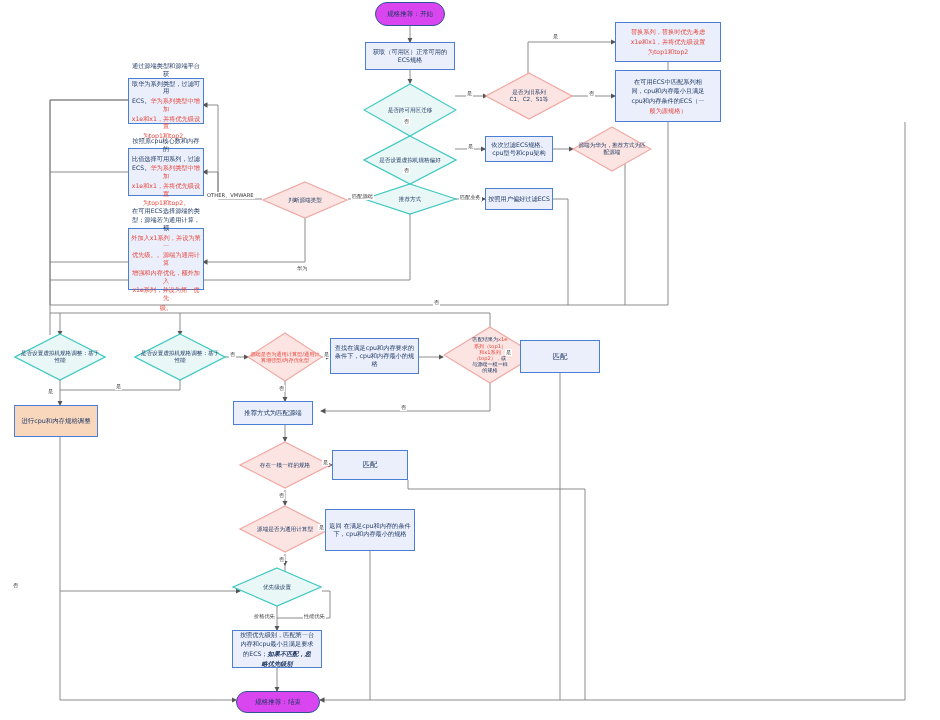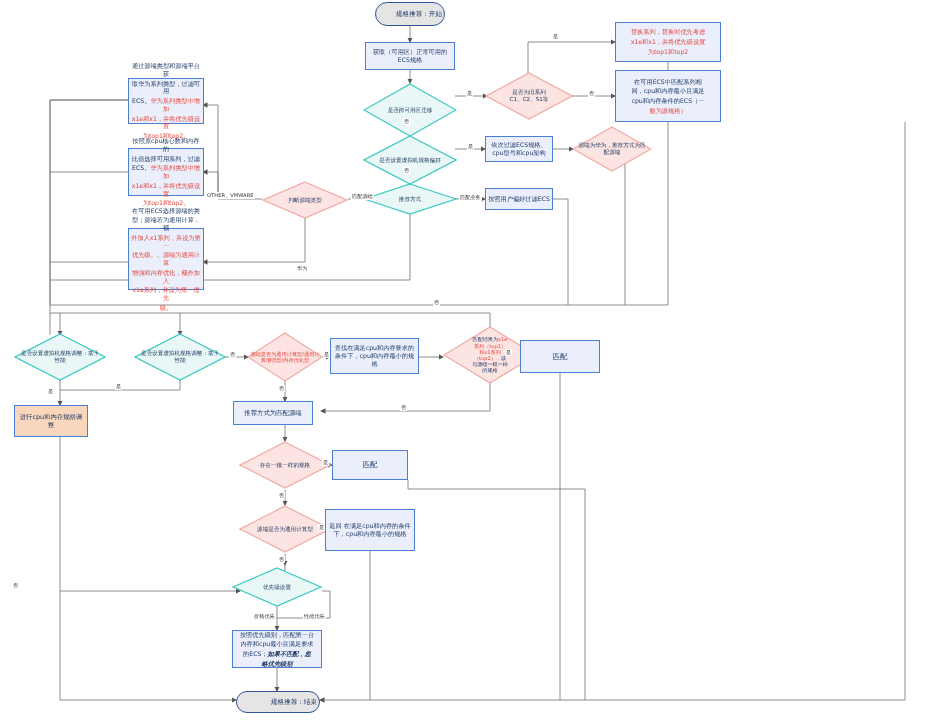--- a/index.html
+++ b/index.html
@@ -7,21 +7,21 @@
   #canvas{position:relative;width:940px;height:720px;background:#fff;overflow:hidden;}
   .node{position:absolute;box-sizing:border-box;display:flex;align-items:center;
         justify-content:center;text-align:center;line-height:1.25;}
   .n-text{display:block;padding:1px 2px;}
   
   .rect{background:#eaeffb;border:1.5px solid #4a7fd4;color:#1f3864;font-size:6.2px;}
   .rect-plain{background:#eaeffb;border:1.5px solid #4a7fd4;color:#1f3864;font-size:7.5px;}
   
   .rect-orange{background:#f8d7bd;border:1.5px solid #4a7fd4;color:#1f3864;font-size:6.4px;}
   
-  .term{background:#e5e5e5;border:1.5px solid #2f5597;border-radius:999px;color:#1f3864;font-size:6.6px;justify-content:flex-end;}
+  .term{background:#d946ef;border:1.5px solid #2f5597;border-radius:999px;color:#1f3864;font-size:6.6px;}
   
   .dia-wrap{position:absolute;}
   .dia-wrap svg{position:absolute;left:0;top:0;}
   .dia-label{position:absolute;left:0;top:0;width:100%;height:100%;
        display:flex;align-items:center;justify-content:center;text-align:center;
        font-size:5.6px;line-height:1.22;color:#1f3864;padding:0 8px;box-sizing:border-box;}
   .red{color:#e8453c;}
   .ital{font-style:italic;font-weight:bold;}
   .edge-lbl{position:absolute;font-size:5.2px;color:#333;background:#fff;
        padding:0 1px;white-space:nowrap;}
@@ -247,21 +247,21 @@
     <div class="dia-label" style="padding:0 5px;">是否设置虚拟机规格调整：基于性能</div>
   </div>
 
   <div class="dia-wrap" style="left:134px;top:333px;width:92px;height:48px;">
     <svg width="92" height="48">
         <polygon points="46,1 91,24 46,47 1,24" fill="#e9f7f6" stroke="#3cc8c0" stroke-width="1.2"></polygon>
       </svg>
     <div class="dia-label" style="padding:0 5px;">是否设置虚拟机规格调整：基于性能</div>
   </div>
 
-  <div class="node rect-orange" style="left:14px;top:405px;width:74px;height:32px;">
+  <div class="node rect-orange" style="left:14px;top:405px;width:84px;height:32px;">
     <span class="n-text">进行cpu和内存规格调整</span>
   </div>
 
   <div class="dia-wrap" style="left:247px;top:332px;width:76px;height:50px;">
     <svg width="76" height="50">
         <polygon points="38,1 75,25 38,49 1,25" fill="#fbe4e2" stroke="#f0a9a3" stroke-width="1.2"></polygon>
       </svg>
     <div class="dia-label red" style="padding:0 3px;font-size:5.2px;">源端是否为通用计算型/通用计算增强型/内存优化型</div>
   </div>
 

